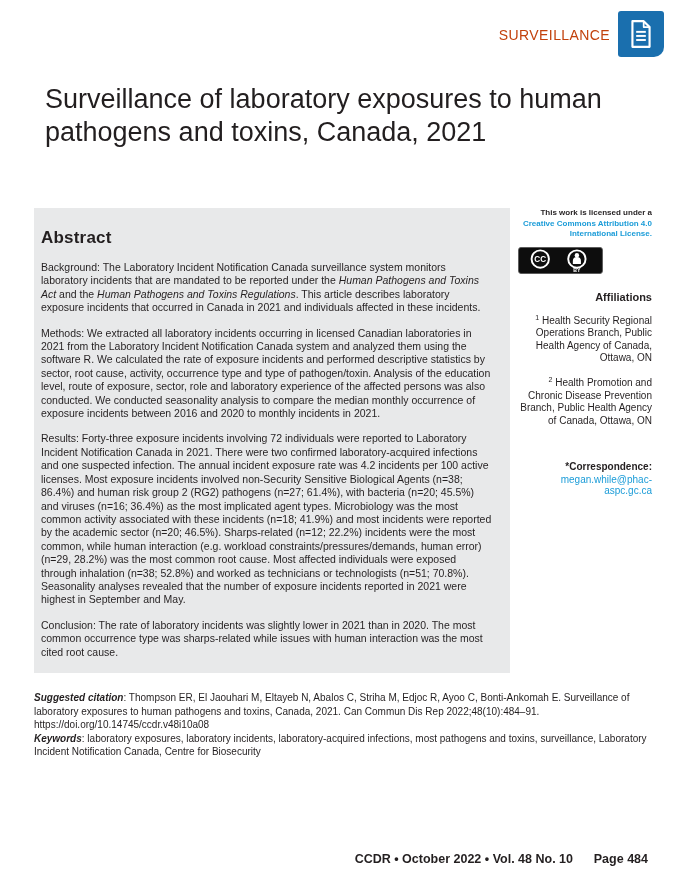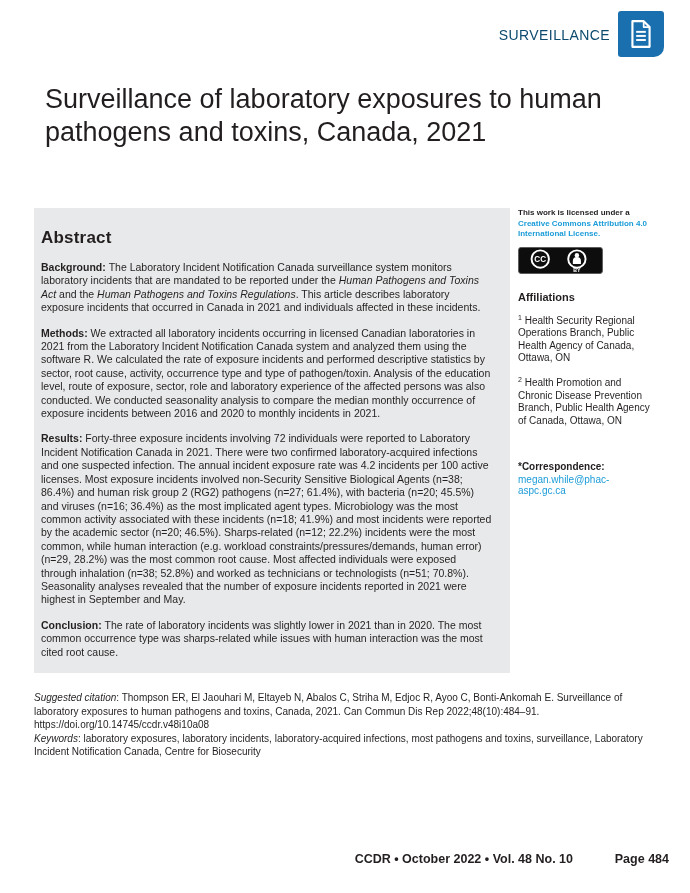--- a/index.html
+++ b/index.html
@@ -1,61 +1,61 @@
 <!DOCTYPE html>
 <html><head>
 <meta charset="utf-8">
 <style>
   html,body { margin:0; padding:0; background:#ffffff; }
   body { width:690px; height:893px; font-family:"Liberation Sans", sans-serif; color:#231f20; }
   .page { position:relative; width:690px; height:893px; background:#fff; overflow:hidden; }
 
   
   .category { position:absolute; top:27px; right:80px; font-size:14px; letter-spacing:0.4px;
-              color:#0c4a6e; font-weight:400; }
+              color:#c2410c; font-weight:400; }
   .doc-badge { position:absolute; top:11px; left:618px; width:46px; height:46px;
                background:#1a6fae; border-radius:3px 3px 10px 3px;
                display:flex; align-items:center; justify-content:center; }
 
   
   .title { position:absolute; top:72px; left:34px; width:620px; margin:11px;
            font-size:27px; line-height:33px; font-weight:400; color:#221e1f; }
   .authors { position:absolute; top:158px; left:34px; width:600px;
              font-size:12.5px; line-height:16.5px; font-weight:bold; }
 
   
   .columns { position:absolute; top:208px; left:34px; width:618px; display:flex; gap:8px; }
   .abstract-box { width:476px; box-sizing:border-box; background:#e8e9ea; padding:14px 17px 14px 7px; }
   .abstract-box h2 { margin:6px 0 13px 0; font-size:17px; font-weight:bold; letter-spacing:0.2px; }
   .abstract-box p { margin:0 0 12px 0; font-size:10.5px; line-height:13.4px; }
   .abstract-box p:last-child { margin-bottom:0; }
-  .b { font-weight:bold; }
+  .b { font-weight:normal; }
   .i { font-style:italic; }
-  .bi { font-weight:normal; font-style:italic; }
+  .bi { font-weight:bold; font-style:italic; }
 
   
-  .sidebar { flex:1; min-width:0; }
+  .sidebar { flex:1; min-width:0;text-align:right; }
   .license { font-size:8px; font-weight:bold; line-height:10.5px; }
   .license a { color:#1b9cd8; text-decoration:none; }
   .cc-badge { margin-top:7px; display:block; }
   .affil-heading { margin-top:17px; font-size:11px; font-weight:bold; }
   .affil-item { margin-top:9px; font-size:10px; line-height:12.5px; }
   .affil-item sup { font-size:7px; }
   .correspondence { margin-top:34px; font-size:10px; font-weight:bold; }
   .email { margin-top:2px; font-size:10px; }
   .email a { color:#1b9cd8; text-decoration:none; }
 
   
   .citation { position:absolute; top:691px; left:34px; width:617px; font-size:10px; line-height:13.5px; }
   .citation p { margin:0; }
 
   
   .footer-journal { position:absolute; top:852px; left:0; width:573px; text-align:right;
                     font-size:12.5px; font-weight:bold; }
-  .footer-page { position:absolute; top:852px; right:21px; font-size:12.5px; font-weight:bold; }
+  .footer-page { position:absolute; top:852px; right:42px; font-size:12.5px; font-weight:bold; }
 </style>
 </head>
 <body>
 
 <div class="page">
 
   <span class="category">SURVEILLANCE</span>
   <div class="doc-badge">
     <svg width="26" height="30" viewBox="0 0 24 28">
       <path d="M4 2 h10.5 l5.5 5.5 V26 H4 Z" fill="none" stroke="#ffffff" stroke-width="2" stroke-linejoin="round"></path>

